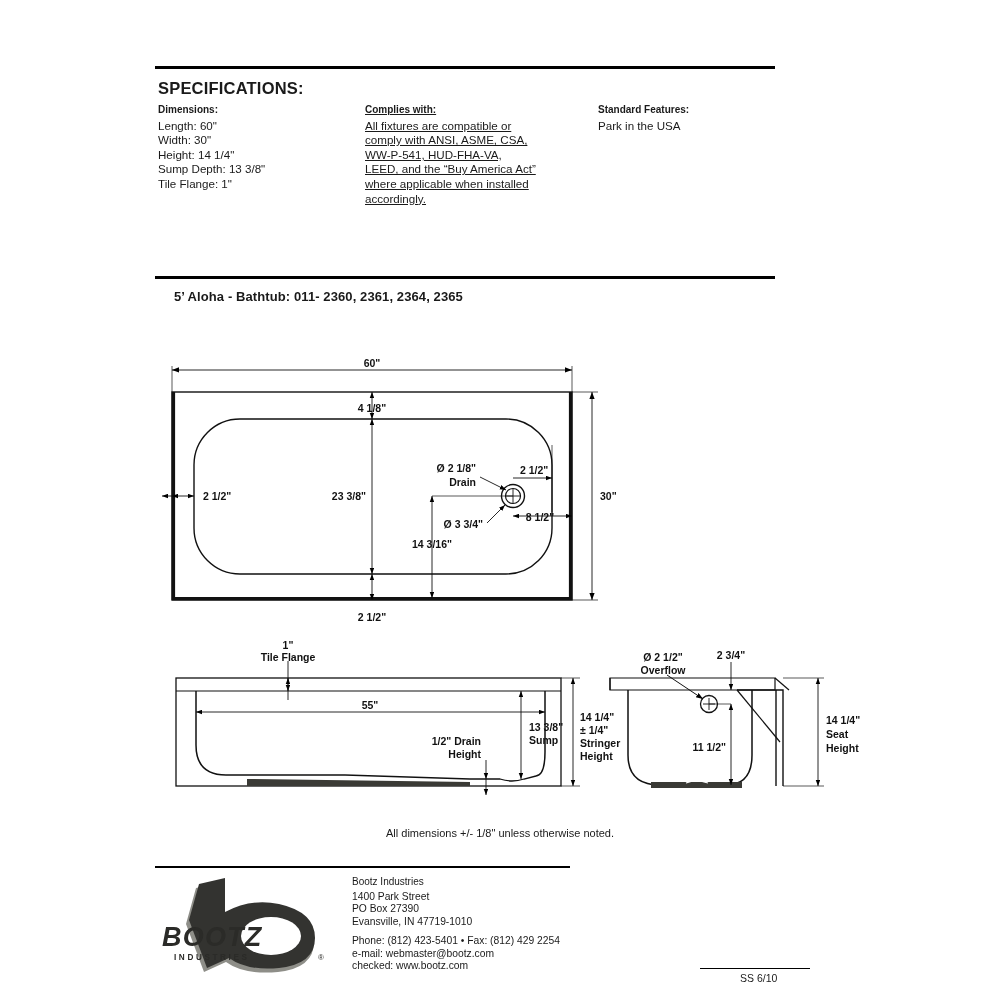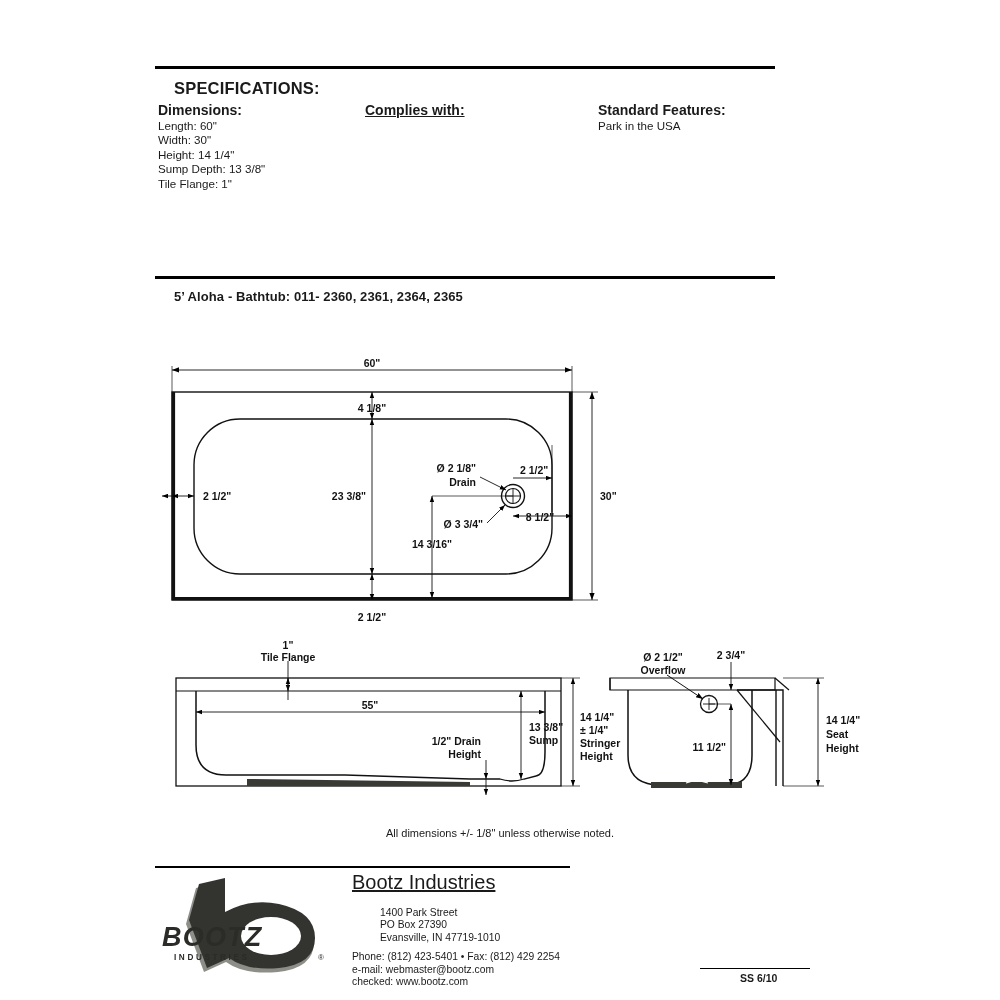--- a/index.html
+++ b/index.html
@@ -30,21 +30,21 @@
     background: #000;
   }
   .rule-top    { left: 155px; top: 66px;  width: 620px; height: 3px; }
   .rule-title  { left: 155px; top: 276px; width: 620px; height: 3px; }
   .rule-footer { left: 155px; top: 866px; width: 415px; height: 2px; }
   .rule-revision { left: 700px; top: 968px; width: 110px; height: 1px; }
 
   
   .spec-heading {
     position: absolute;
-    left: 174px;
+    left: 158px;
     top: 79px;
     font-size: 16.5px;
     font-weight: bold;
     letter-spacing: 0.2px;
   }
   .spec-cols {
     position: absolute;
     left: 158px;
     top: 103px;
     width: 640px;
@@ -53,21 +53,21 @@
     position: absolute;
     top: 0;
     font-size: 11.6px;
     line-height: 14.6px;
   }
   .spec-col.c1 { left: 0px;   width: 200px; }
   .spec-col.c2 { left: 207px; width: 210px; text-decoration: underline; }
   .spec-col.c3 { left: 420px; width: 220px; margin-left: 20px; }
   .spec-col h4 {
     margin: 0 0 1px 0;
-    font-size: 14px;
+    font-size: 10px;
     font-weight: bold;
   }
   .spec-col p  { margin: 0; }
   .spec-col .line { display: block; }
 
   
   .product-title {
     position: absolute;
     left: 174px;
     top: 289px;
@@ -97,34 +97,33 @@
 
   
   .company {
     position: absolute;
     left: 352px;
     top: 873px;
     font-size: 10.3px;
     line-height: 12.4px;
   }
   .company .name {
-    font-size: 20px;
+    font-size: 10px;
     line-height: 18px;
-    margin-bottom: 16px;
-    text-decoration: underline;
-  }
-  .company .addr { margin-bottom: 7px; margin-left: 28px; }
+    margin-bottom: 0;
+  }
+  .company .addr { margin-bottom: 7px; }
   .company .line { display: block; }
 
   .revision {
     position: absolute;
     left: 740px;
     top: 972px;
     font-size: 10.5px;
-    font-weight: bold;
+    font-weight: normal;
   }
 
   
   .logo {
     position: absolute;
     left: 152px;
     top: 876px;
     width: 185px;
     height: 98px;
   }
@@ -146,20 +145,28 @@
         <span class="line">Length: 60"</span>
         <span class="line">Width: 30"</span>
         <span class="line">Height: 14 1/4"</span>
         <span class="line">Sump Depth: 13 3/8"</span>
         <span class="line">Tile Flange: 1"</span>
       </p>
     </div>
 
     <div class="spec-col c2">
       <h4>Complies with:</h4>
+      <p>
+        <span class="line">All fixtures are compatible or</span>
+        <span class="line">comply with ANSI, ASME, CSA,</span>
+        <span class="line">WW-P-541, HUD-FHA-VA,</span>
+        <span class="line">LEED, and the “Buy America Act”</span>
+        <span class="line">where applicable when installed</span>
+        <span class="line">accordingly.</span>
+      </p>
     </div>
 
     <div class="spec-col c3">
       <h4>Standard Features:</h4>
       <p>
         <span class="line">Park in the USA</span>
       </p>
     </div>
 
   </div>

